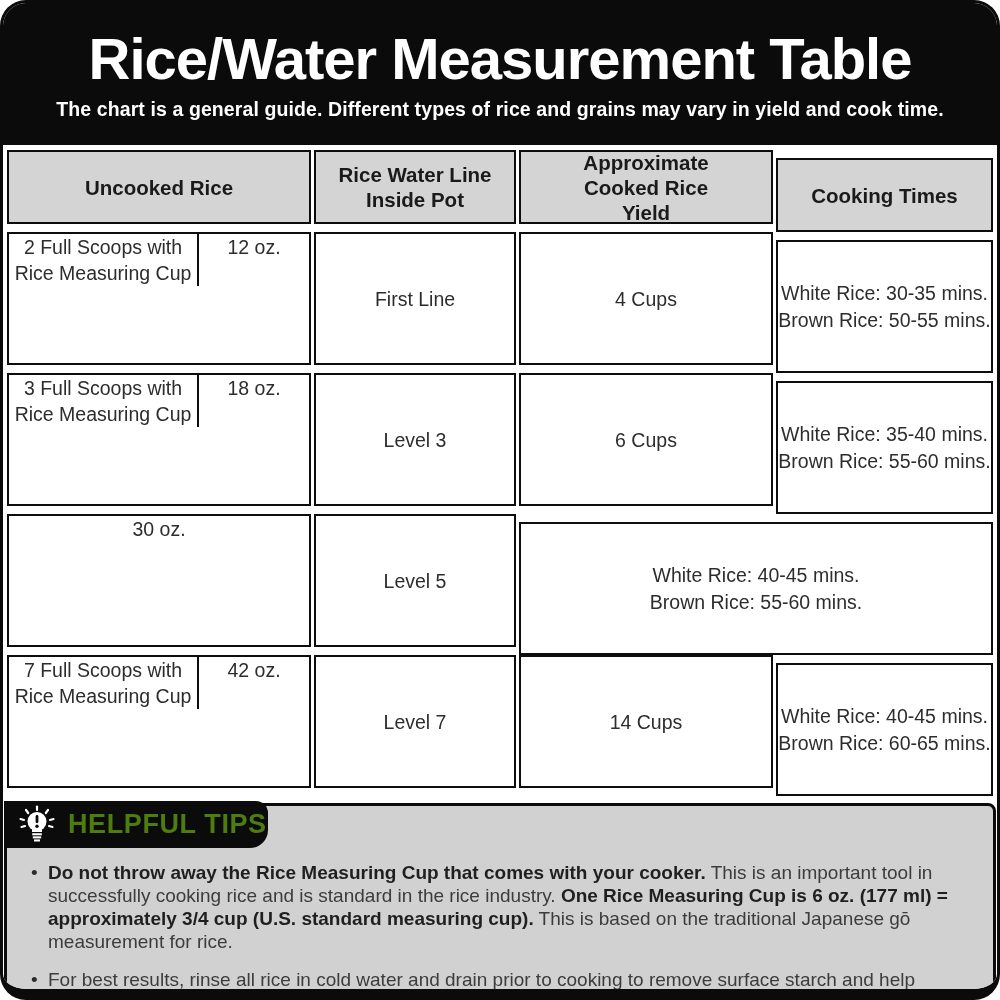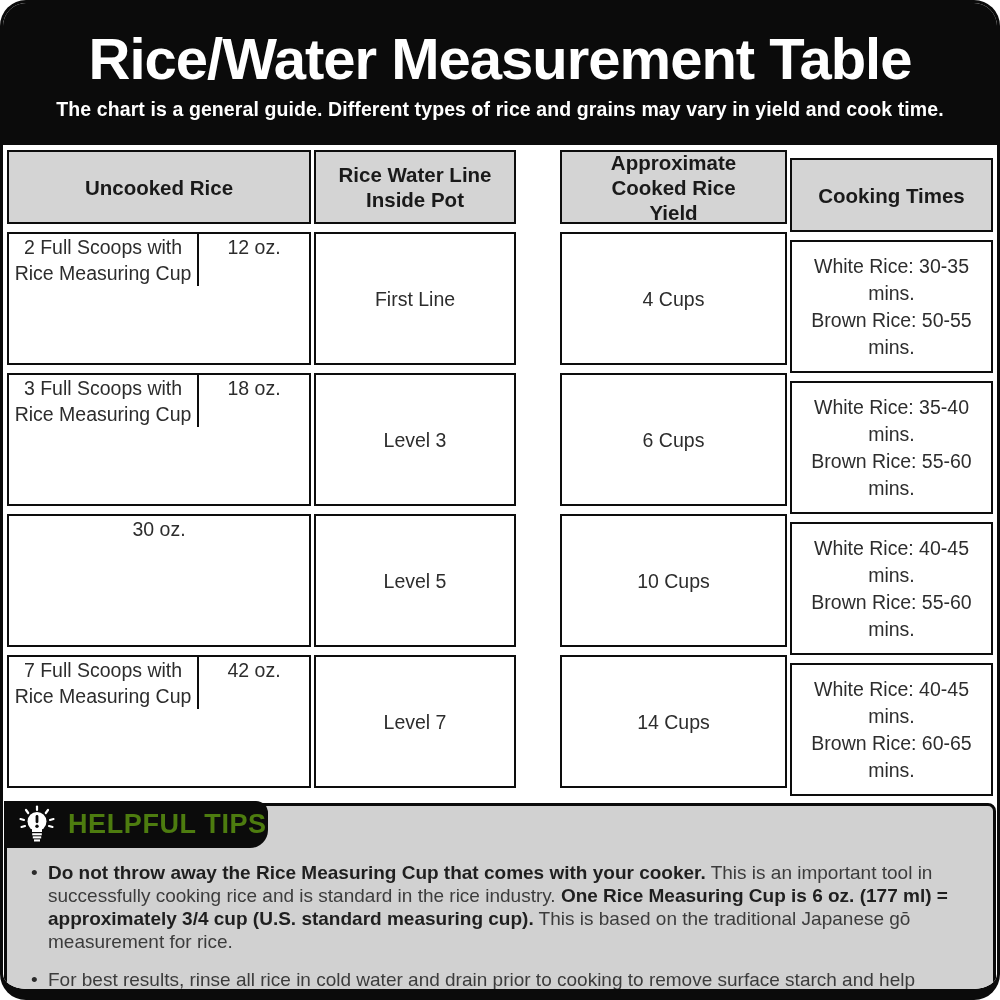--- a/index.html
+++ b/index.html
@@ -57,21 +57,21 @@
     background: #d4d4d4;
     height: 74px;
     color: #1a1a1a;
     font-weight: bold;
     font-size: 20.5px;
     line-height: 25px;
   }
   .body-row .cellbox { height: 133px; }
   .g1 { width: 304px; }
   .g2 { width: 202px; }
-  .g3 { width: 227px; margin-left: 41px; }
+  .g3 { width: 254px; }
   .g4 { flex: 1; margin-top: 8px; }
   .split { padding: 0; align-items: flex-start; }
   .sub-a {
     flex: 1;
     border-right: 2.5px solid #0d0d0d;
     display: flex; align-items: center; justify-content: center;
     text-align: center;
   }
   .sub-a .inner { max-width: 185px; }
   .sub-b {
@@ -180,21 +180,20 @@
           <div>Brown Rice: 55-60 mins.</div>
         </div>
       </div>
     </div>
 
     <div class="trow body-row">
       <div class="cellbox g1 split">
         <div class="sub-b">30 oz.</div>
       </div>
       <div class="cellbox g2">Level 5</div>
-      <div class="cellbox g3">10 Cups</div>
       <div class="cellbox g4 cook">
         <div>
           <div>White Rice: 40-45 mins.</div>
           <div>Brown Rice: 55-60 mins.</div>
         </div>
       </div>
     </div>
 
     <div class="trow body-row">
       <div class="cellbox g1 split">

